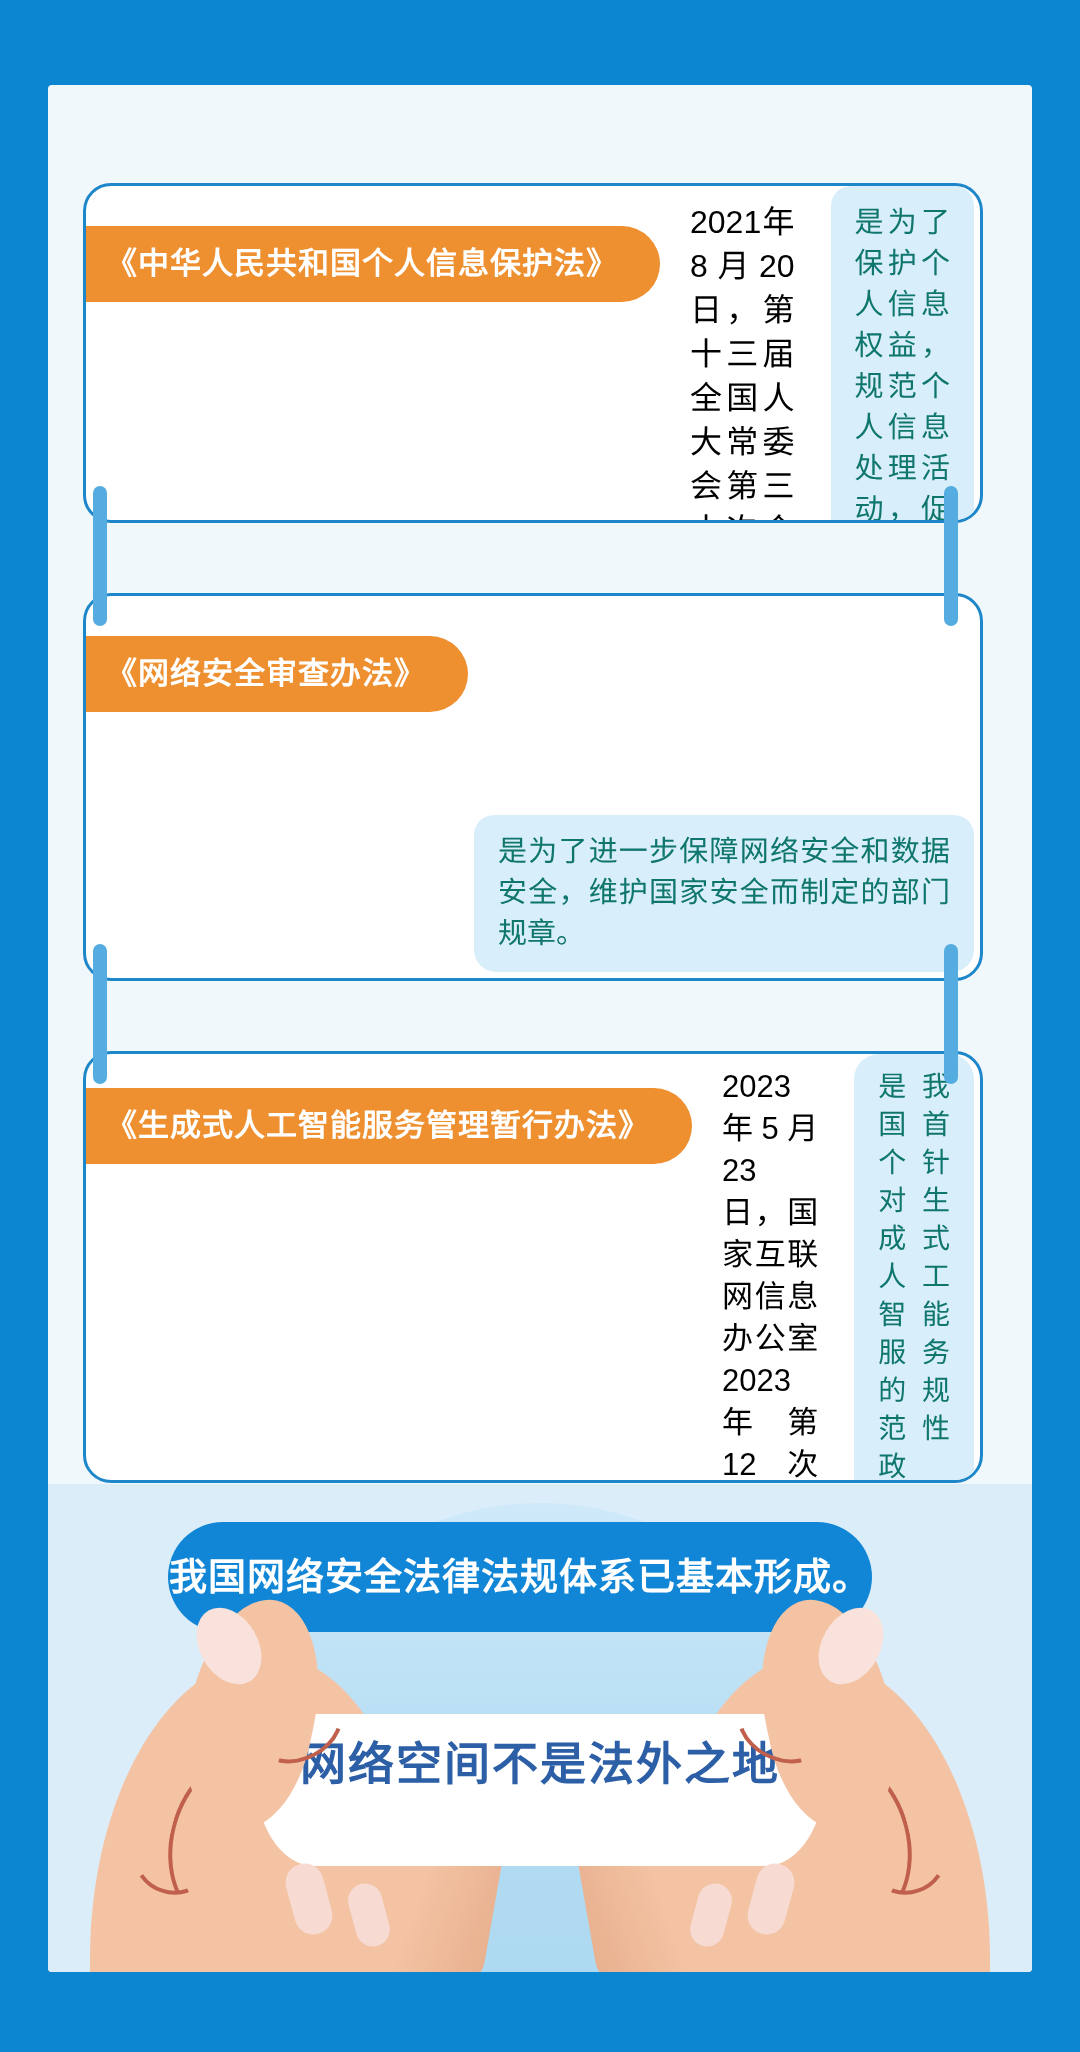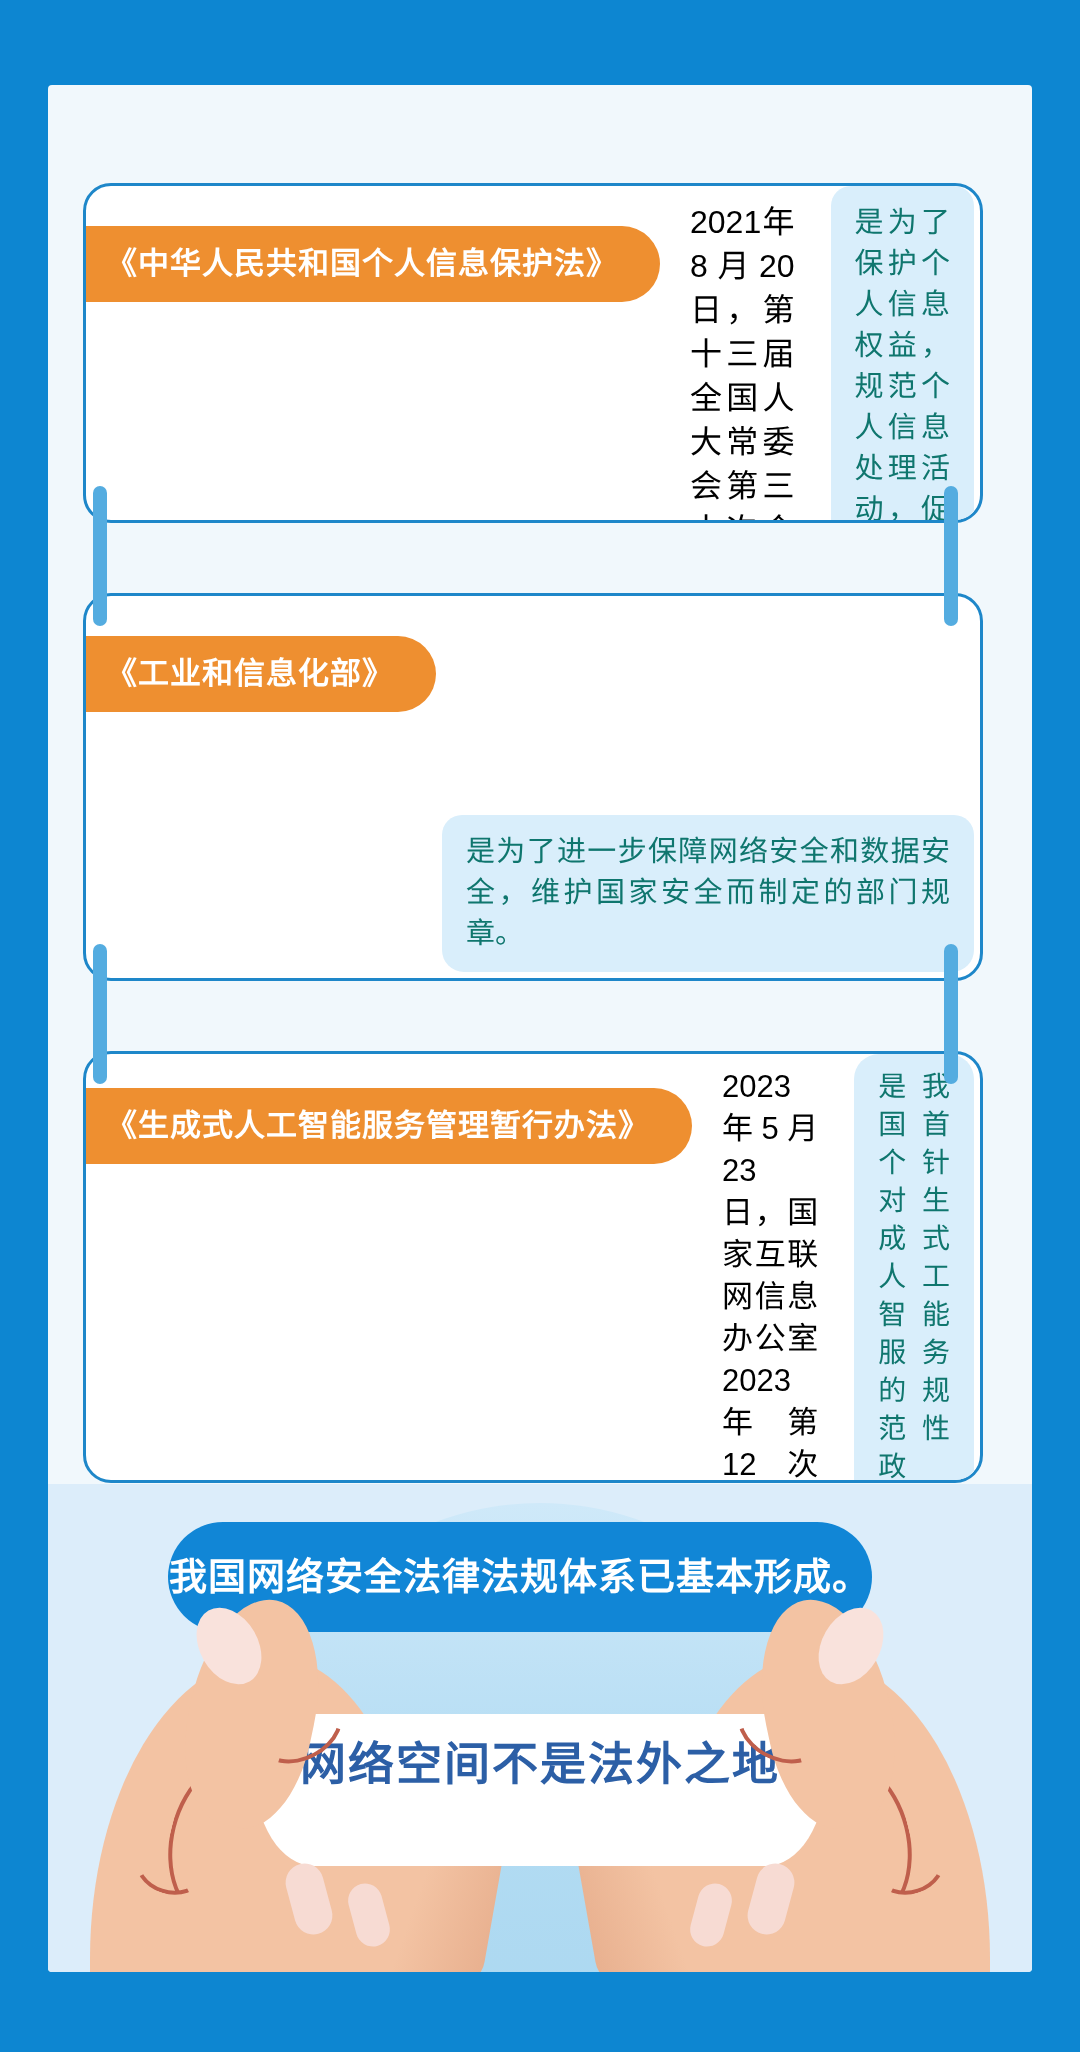--- a/index.html
+++ b/index.html
@@ -126,21 +126,21 @@
     <section class="card card--1">
       <div class="pill">《中华人民共和国个人信息保护法》</div>
       <p class="body">2021年8月20日，第十三届全国人大常委会第三十次会议通过，自2021年11月1日起施行。</p>
       <div class="note">是为了保护个人信息权益，规范个人信息处理活动，促进个人信息合理利用而制定的法律。</div>
     </section>
 
     <div class="connector connector--g1l"></div>
     <div class="connector connector--g1r"></div>
 
     <section class="card card--2">
-      <div class="pill">《工业和信息化部》</div>
+      <div class="pill">《网络安全审查办法》</div>
       <div class="note">是为了进一步保障网络安全和数据安全，维护国家安全而制定的部门规章。</div>
     </section>
 
     <div class="connector connector--g2l"></div>
     <div class="connector connector--g2r"></div>
 
     <section class="card card--3">
       <div class="pill">《生成式人工智能服务管理暂行办法》</div>
       <p class="body">2023年5月23日，国家互联网信息办公室2023年第12次室务会会议审议通过，并经国家发展和改革委员会、教育部、科学技术部、工业和信息化部、公安部、国家广播电视总局同意，自2023年8月15日起施行。</p>
       <div class="note">是我国首个针对生成式人工智能服务的规范性政策，用于促进生成式人工智能健康发展和规范应用，维护国家安全和社会公共利益，保护公民、法人和其他组织的合法权益。</div>

